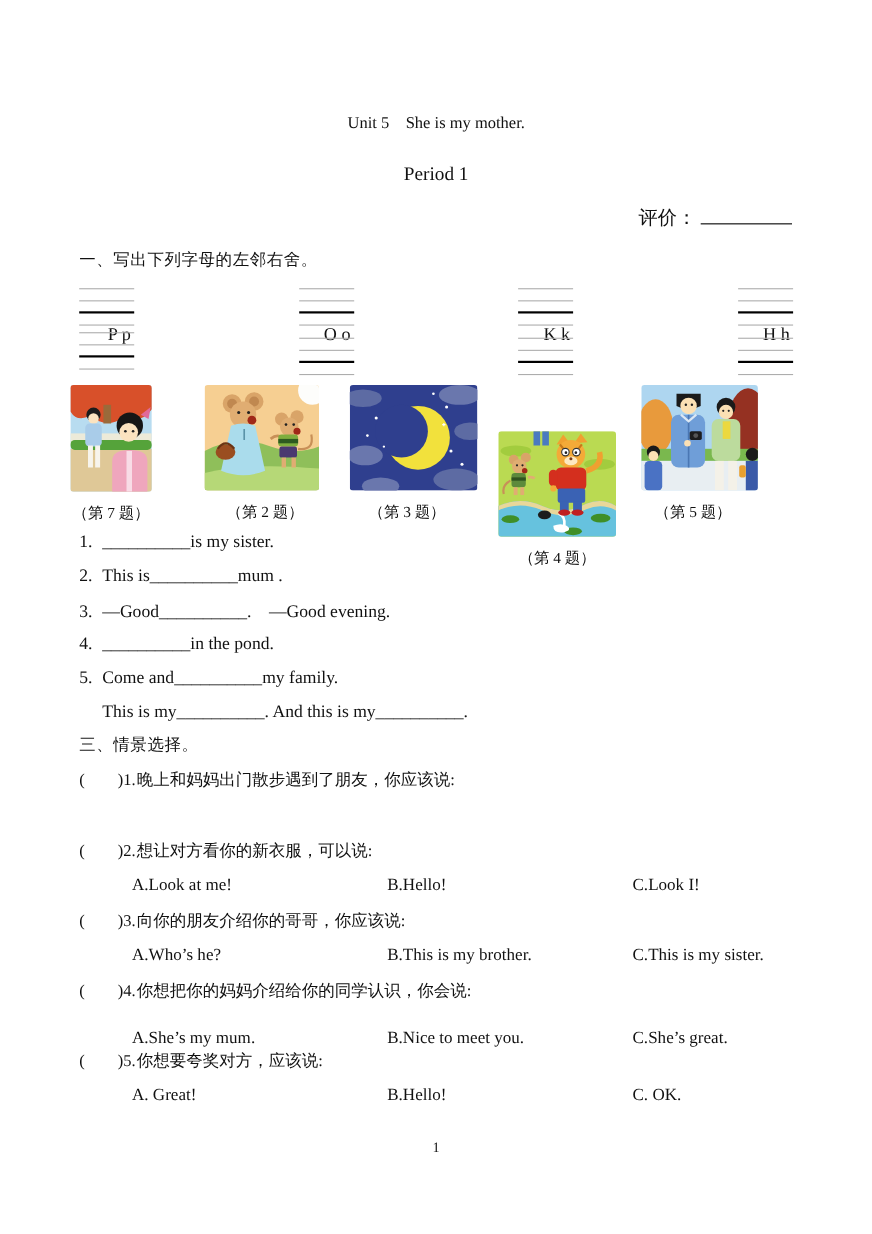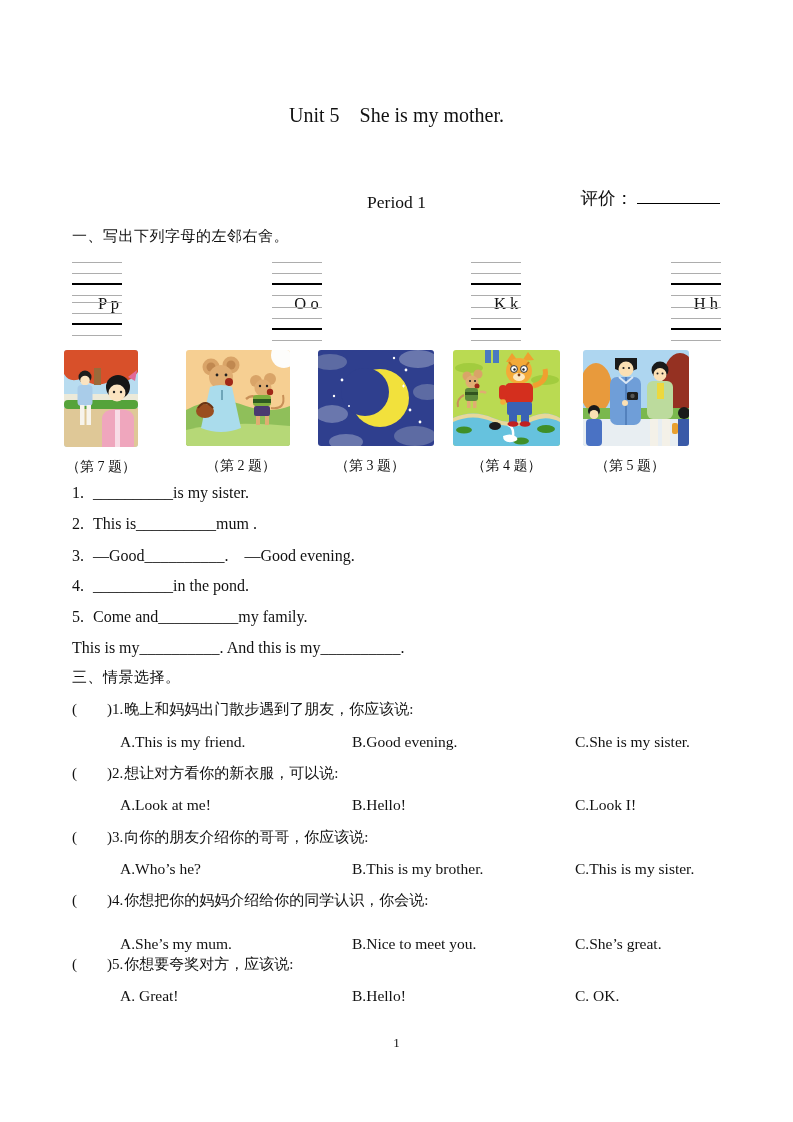--- a/index.html
+++ b/index.html
@@ -1,20 +1,20 @@
 <!DOCTYPE html>
 <html><head>
 <meta charset="utf-8">
 <style>
   html,body{margin:0;padding:0;background:#ffffff;}
   body{width:793px;height:1122px;font-family:"Liberation Serif","DejaVu Serif",serif;color:#111;}
   .page{position:relative;width:793px;height:1122px;background:#fff;overflow:hidden;}
 
-  .title{position:absolute;top:102px;left:0;width:100%;text-align:center;font-size:20px;}
-  .period{position:absolute;top:148px;left:0;width:100%;text-align:center;font-size:17.5px;margin-top:44px;}
+  .title{position:absolute;top:102px;left:0;width:100%;text-align:center;font-size:15px;}
+  .period{position:absolute;top:148px;left:0;width:100%;text-align:center;font-size:17.5px;}
 
   .eval{position:absolute;top:186px;right:73px;font-size:17.5px;white-space:nowrap;}
   .eval-line{display:inline-block;width:83px;height:15px;border-bottom:1.6px solid #000;margin-left:4px;}
 
   .sec-heading{position:absolute;left:72px;font-size:15px;letter-spacing:.5px;}
   .h1{top:227px;}
   .h2{top:318px;}
   .h3{top:668px;}
 
   
@@ -30,21 +30,21 @@
   .stave-letter{font-size:16.5px;line-height:1;padding:0 3px;margin-bottom:-6px;white-space:nowrap;}
 
   
   .figure{position:absolute;top:350px;text-align:center;}
   .figure svg{display:block;border-radius:3px;}
   .fig-caption{margin-top:11px;font-size:14px;white-space:nowrap;}
 
   
   .s2-item{position:absolute;left:72px;font-size:16px;white-space:nowrap;}
   .s2-num{margin-right:9px;}
-  .s2-cont{left:72px;}
+  .s2-cont{left:93px;}
 
   
   .q-line{position:absolute;left:72px;font-size:15px;white-space:nowrap;}
   .br-gap{display:inline-block;width:30px;}
   .q-num{margin-right:1px;}
   .opts{position:absolute;left:0;width:793px;height:22px;font-size:15.5px;}
   .opt-a{position:absolute;left:120px;white-space:nowrap;}
   .opt-b{position:absolute;left:352px;white-space:nowrap;}
   .opt-c{position:absolute;left:575px;white-space:nowrap;}
 
@@ -204,21 +204,21 @@
       <circle cx="16" cy="46" r="1.2" fill="#fff"></circle>
       <circle cx="92" cy="60" r="1.4" fill="#fff"></circle>
       <circle cx="76" cy="8" r="1.2" fill="#fff"></circle>
       <circle cx="102" cy="72" r="1.4" fill="#fff"></circle>
       <path d="M30,56 l2,0 M31,55 l0,2" stroke="#fff" stroke-width="1"></path>
       <path d="M84,36 l3,0 M85.5,34.5 l0,3" stroke="#fff" stroke-width="1"></path>
     </svg>
     <div class="fig-caption">（第 3 题）</div>
   </div>
 
-  <div class="figure" style="left:453px;width:107px;">
+  <div class="figure" style="left:453px;width:107px;margin-top:42px;">
     <svg width="107" height="96" viewBox="0 0 107 96">
       <rect width="107" height="96" fill="#bada52"></rect>
       <ellipse cx="16" cy="18" rx="14" ry="5" fill="#a2cc3e"></ellipse>
       <ellipse cx="92" cy="30" rx="14" ry="5" fill="#a2cc3e"></ellipse>
       <rect x="32" y="0" width="6" height="13" fill="#4a7ac0"></rect>
       <rect x="40" y="0" width="6" height="13" fill="#4a7ac0"></rect>
       <path d="M0,68 q20,-9 40,0 q20,9 40,-2 q14,-6 27,2 v28 h-107 z" fill="#66c2de"></path>
       <path d="M0,68 q20,-9 40,0 q20,9 40,-2 q14,-6 27,2 l0,4 q-13,-7 -27,-1 q-20,10 -40,1 q-20,-9 -40,0 z" fill="#e8d79a"></path>
       <ellipse cx="11" cy="80" rx="8" ry="3.5" fill="#3f8f28"></ellipse>
       <ellipse cx="93" cy="79" rx="9" ry="4" fill="#3f8f28"></ellipse>
@@ -314,25 +314,20 @@
   <div class="s2-item" style="top:608px;">
     <span class="s2-num">5.</span><span>Come and__________my family.</span>
   </div>
   <div class="s2-item s2-cont" style="top:639px;">This is my__________. And this is my__________.</div>
 
   <div class="sec-heading h3">三、情景选择。</div>
 
   <div class="q-line" style="top:700px;">
     <span>(</span><span class="br-gap"></span><span>)</span><span class="q-num">1.</span><span>晚上和妈妈出门散步遇到了朋友，你应该说:</span>
   </div>
-  <div class="opts" style="top:733px;">
-    <span class="opt-a">A.This is my friend.</span>
-    <span class="opt-b">B.Good evening.</span>
-    <span class="opt-c">C.She is my sister.</span>
-  </div>
 
   <div class="q-line" style="top:764px;">
     <span>(</span><span class="br-gap"></span><span>)</span><span class="q-num">2.</span><span>想让对方看你的新衣服，可以说:</span>
   </div>
   <div class="opts" style="top:796px;">
     <span class="opt-a">A.Look at me!</span>
     <span class="opt-b">B.Hello!</span>
     <span class="opt-c">C.Look I!</span>
   </div>
 

